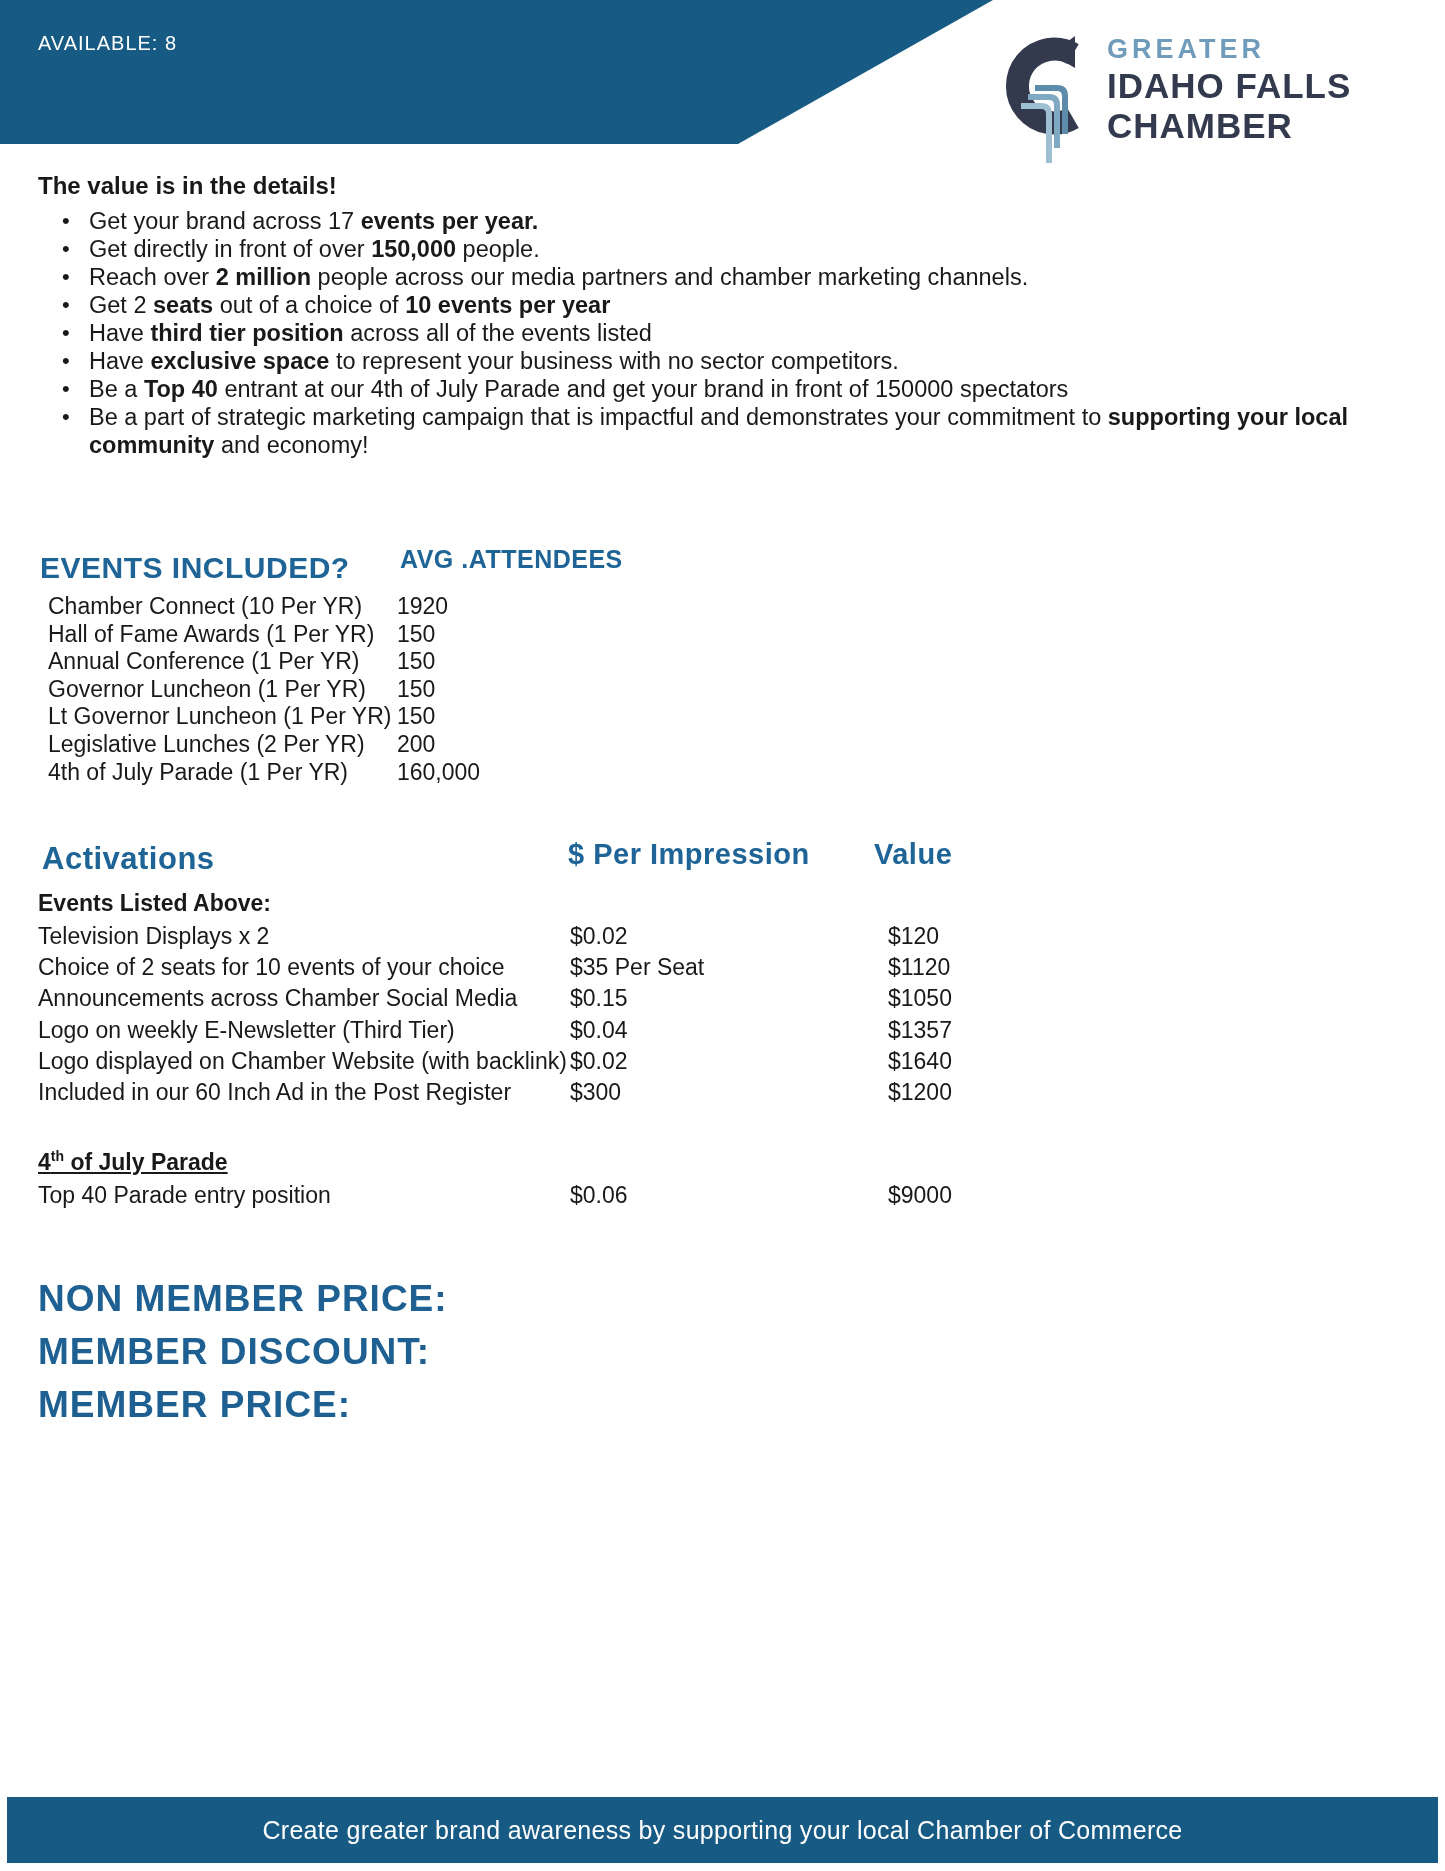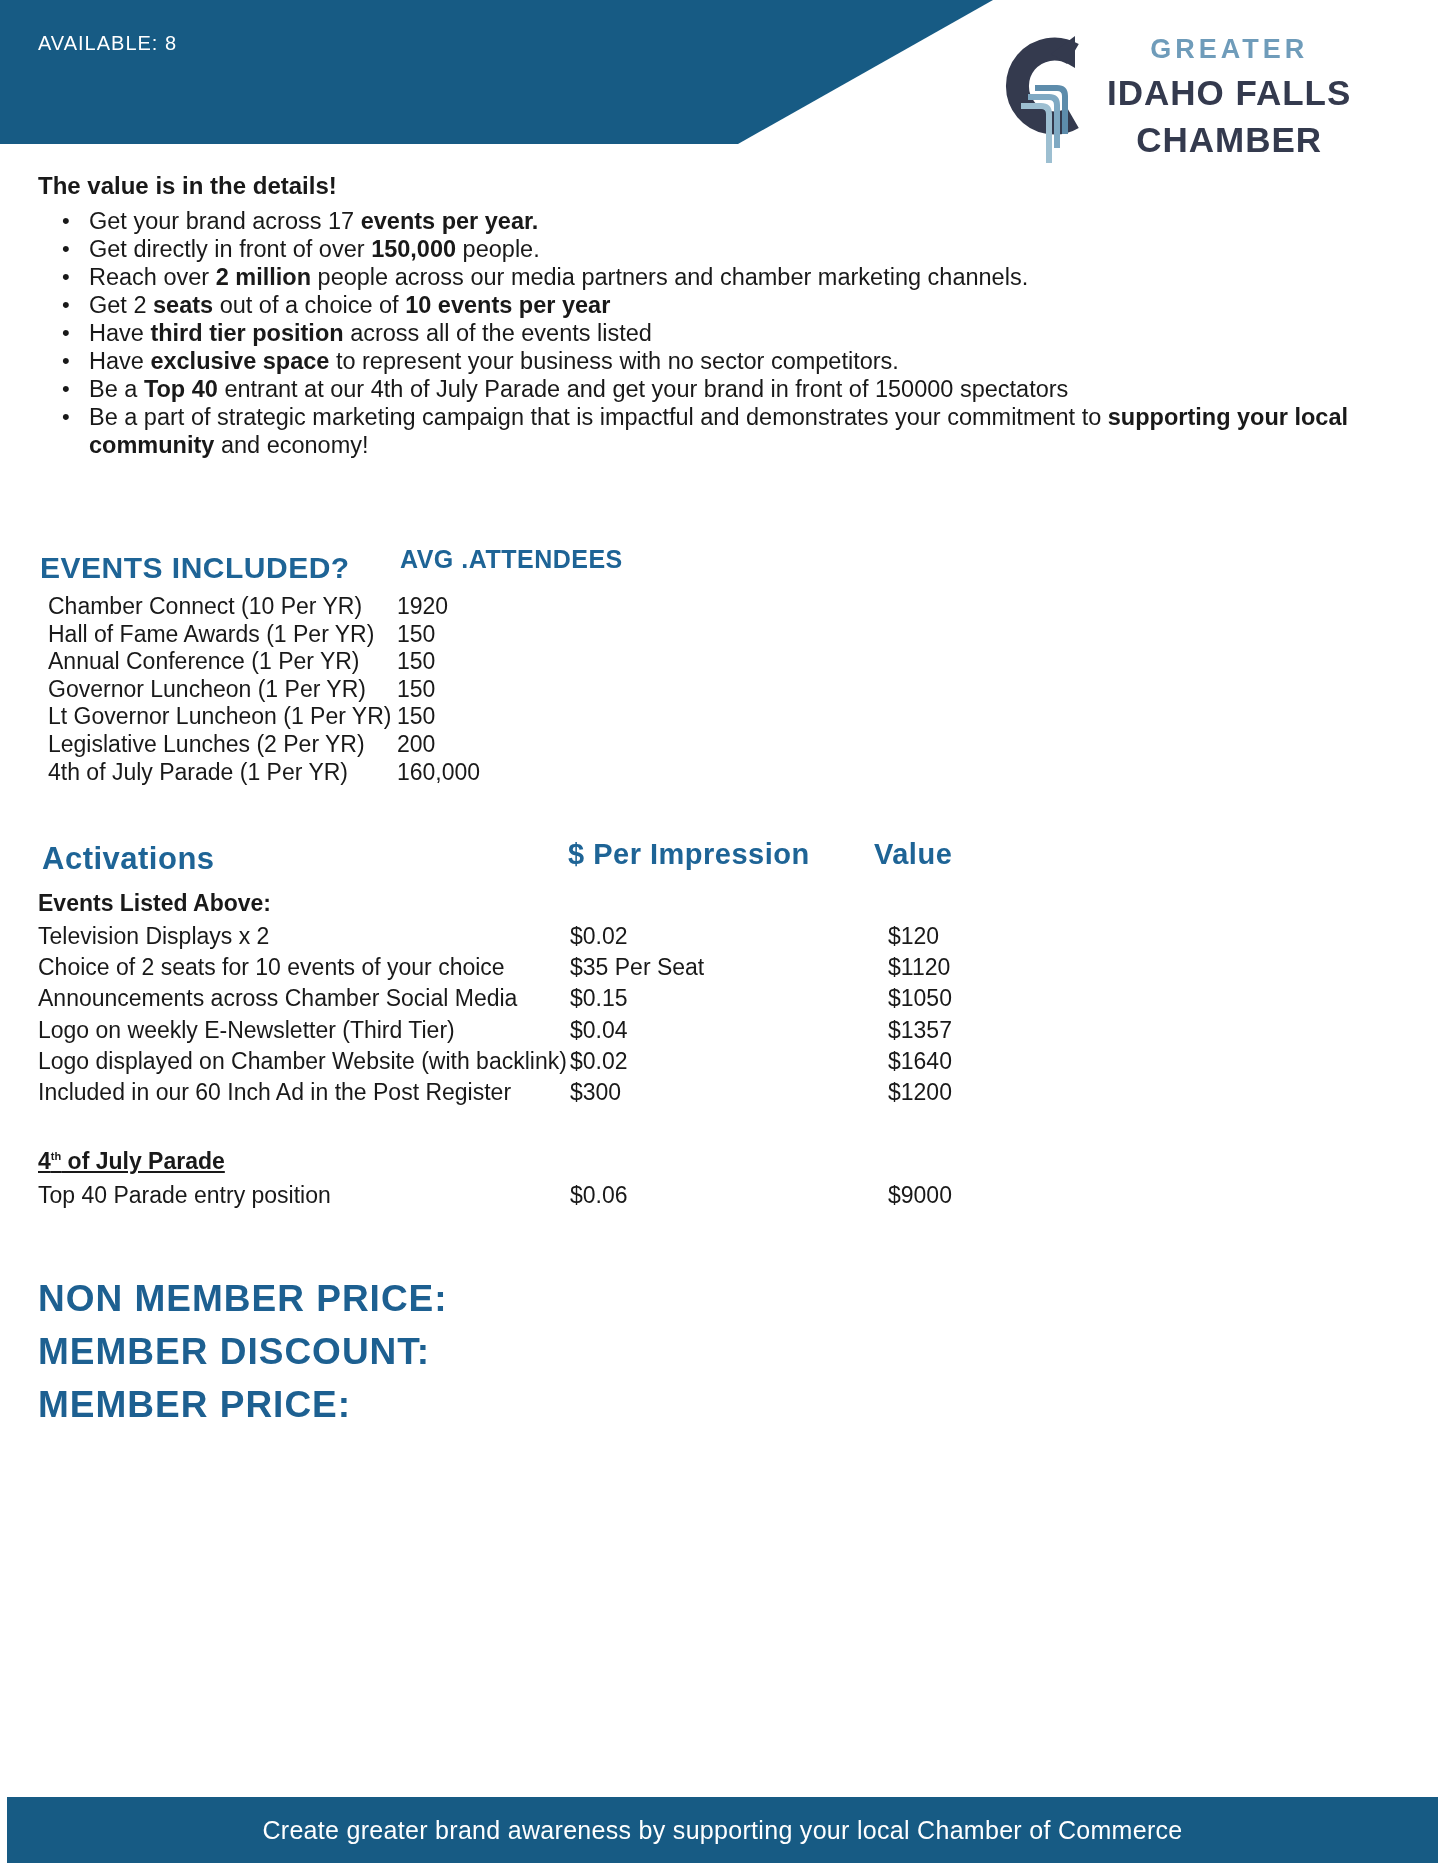--- a/index.html
+++ b/index.html
@@ -11,25 +11,25 @@
   .header-band {
     position:absolute; left:0; top:0; width:1000px; height:144px;
     background:var(--band, #175B84);
     clip-path: polygon(0 0, 993px 0, 738px 144px, 0 144px);
   }
   .header-text { position:absolute; left:38px; top:16px; color:#fff; }
   .header-title { font-size:64px; font-weight:bold; letter-spacing:1px; line-height:66px; }
   .header-sub { font-size:20px; font-weight:400; letter-spacing:1px; margin-top:16px; }
 
   
-  .logo { position:absolute; left:995px; top:30px; display:flex; align-items:flex-start;text-align:center; }
+  .logo { position:absolute; left:995px; top:30px; display:flex; align-items:flex-start; }
   .logo-mark { width:100px; height:135px; flex:0 0 auto; }
   .logo-text { margin-left:12px; padding-top:6px; line-height:1; }
   .logo-top { color:var(--steel,#6f9cba); font-size:27px; font-weight:bold; letter-spacing:4px; }
-  .logo-mid, .logo-bottom { color:var(--navy,#343A4E); font-size:35px; font-weight:bold; letter-spacing:1px; margin-top:12px; }
+  .logo-mid, .logo-bottom { color:var(--navy,#343A4E); font-size:35px; font-weight:bold; letter-spacing:1px; margin-top:5px; }
 
   
   .intro { position:absolute; left:38px; top:172px; width:1330px; }
   .intro-heading { font-size:24px; font-weight:bold; margin-bottom:7px; }
   .bullet-list { list-style:none; }
   .bullet-item { position:relative; padding-left:51px; font-size:23.5px; line-height:28px; }
   .bullet-dot { position:absolute; left:24px; top:0; font-size:22px; }
 
   
   .events-heading  { position:absolute; left:40px;  top:551px; font-size:30px; font-weight:bold; color:var(--heading,#1E6496); letter-spacing:0.5px; }
@@ -39,21 +39,21 @@
 
   
   .act-heading { position:absolute; left:42px;  top:841px; font-size:31px; font-weight:bold; color:var(--heading,#1E6496); letter-spacing:0.5px; }
   .col-impression { position:absolute; left:568px; top:838px; font-size:29px; font-weight:bold; color:var(--heading,#1E6496); letter-spacing:0.5px; }
   .col-value { position:absolute; left:874px; top:838px; font-size:29px; font-weight:bold; color:var(--heading,#1E6496); letter-spacing:0.5px; }
   .group-label { position:absolute; left:38px; top:890px; font-size:23px; font-weight:bold; }
   .act-rows { position:absolute; left:38px; top:921px; }
   .act-rows2 { position:absolute; left:38px; top:1180px; }
   .act-row { display:grid; grid-template-columns:532px 318px auto; font-size:23px; line-height:31.2px; }
   .parade-label { position:absolute; left:38px; top:1148px; font-size:23px; font-weight:bold; text-decoration:underline; }
-  .parade-label sup { font-size:11px;margin-top:47px; }
+  .parade-label sup { font-size:14px;margin-top:47px; }
 
   
   .price-labels { position:absolute; left:38px; top:1280px; color:var(--price,#1D6091); }
   .price-label { font-size:37px; font-weight:600; letter-spacing:1px; line-height:37px; margin-bottom:16px; }
   .price-values { position:absolute; left:884px; top:1264px; color:var(--price,#1D6091); }
   .price-value { font-size:44px; font-weight:bold; line-height:44px; margin-bottom:8px; letter-spacing:0.5px; }
 
   
   .footer {
     position:absolute; left:7px; right:7px; top:1797px; height:66px;

